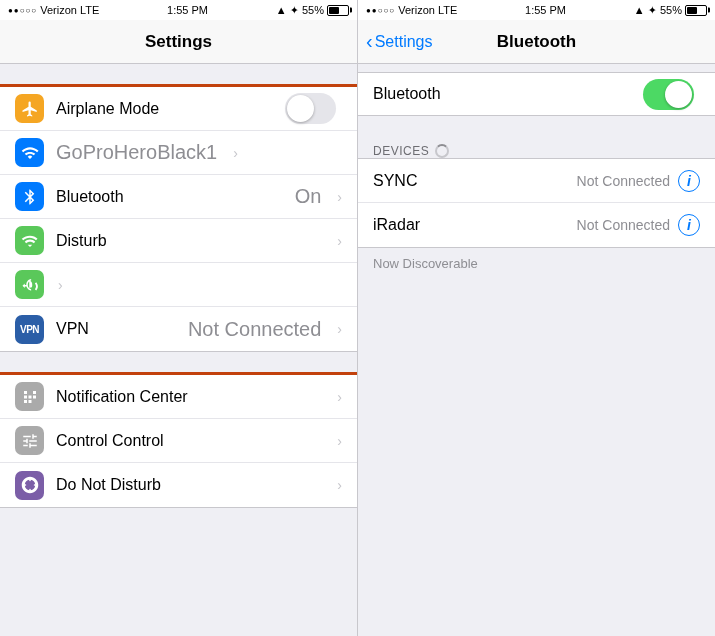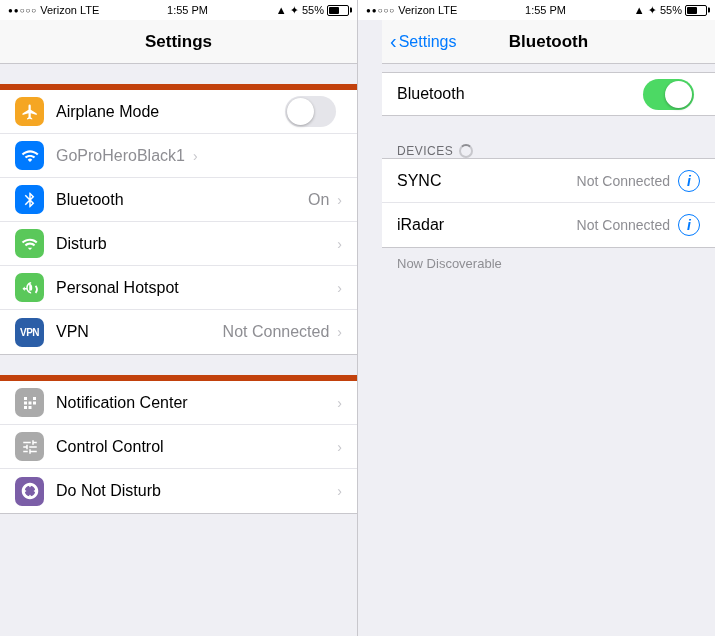--- a/index.html
+++ b/index.html
@@ -57,21 +57,20 @@
       height: 100%;
       background: #000;
       border-radius: 1px;
       width: 55%;
     }
 
     
     .panels {
       display: flex;
       flex: 1;
-      gap: 24px;
     }
 
     
     .left-panel {
       width: 358px;
       border-right: 1px solid #c8c7cc;
       display: flex;
       flex-direction: column;
       background: #efeff4;
     }
@@ -121,21 +120,21 @@
     }
 
     
     .section {
       margin-top: 20px;
     }
     .section:first-child { margin-top: 8px; }
 
     .settings-group {
       background: #8b5cf6;
-      border-top: 6px solid #c2410c;
+      border-top: 3px solid #c2410c;
       border-bottom: 1px solid #c8c7cc;
     }
 
     .settings-row {
       display: flex;
       align-items: center;
       height: 44px;
       padding: 0 15px;
       background: #fff;
       border-bottom: 1px solid #e5e5ea;
@@ -165,23 +164,23 @@
     .icon-notification { background: #aaaaaa; }
     .icon-control { background: #aaaaaa; }
     .icon-dnd { background: #7b5ea7; }
 
     .settings-row-label {
       font-size: 16px;
       color: #000;
       flex: 1;
     }
     .settings-row-value {
-      font-size: 16px;
+      font-size: 20px;
       color: #8e8e93;
-      margin-right: 6px;
+      margin-right: 14px;
     }
     .chevron {
       color: #c7c7cc;
       font-size: 14px;
       margin-left: 2px;
     }
 
     
     .toggle {
       width: 51px;
@@ -394,21 +393,20 @@
           <span class="settings-row-label">Disturb</span>
           <span class="chevron">›</span>
         </div>
 
         <div class="settings-row">
           <div class="settings-row-icon icon-hotspot">
             <svg class="icon-svg" viewBox="0 0 24 24">
                 <path d="M15 12.5c0-1.4-.8-2.6-2-3.2v6.4c1.2-.6 2-1.8 2-3.2zM5 10l-3 3 3 3v-2h4v-2H5v-2zm15.3-1.7L18.5 10c.9 1 1.5 2.3 1.5 3.8s-.6 2.8-1.5 3.7l1.8 1.7c1.4-1.4 2.2-3.3 2.2-5.4s-.9-4-2.2-5.5zM11 9v7c2.3-.6 4-2.6 4-5s-1.7-4.4-4-5v3zm2.5-4.9C10.2 4.4 7 7.7 7 11.8s3.2 7.4 6.5 7.7v-2c-2.5-.3-4.5-2.5-4.5-5.7s2-5.4 4.5-5.7V4.1z"></path>
               </svg>
           </div>
-          <span class="settings-row-label">Personal Hotspot</span>
           <span class="chevron">›</span>
         </div>
 
         <div class="settings-row">
           <div class="settings-row-icon icon-vpn">
             <span>VPN</span>
           </div>
           <span class="settings-row-label">VPN</span>
           <span class="settings-row-value">Not Connected</span>
           <span class="chevron">›</span>

